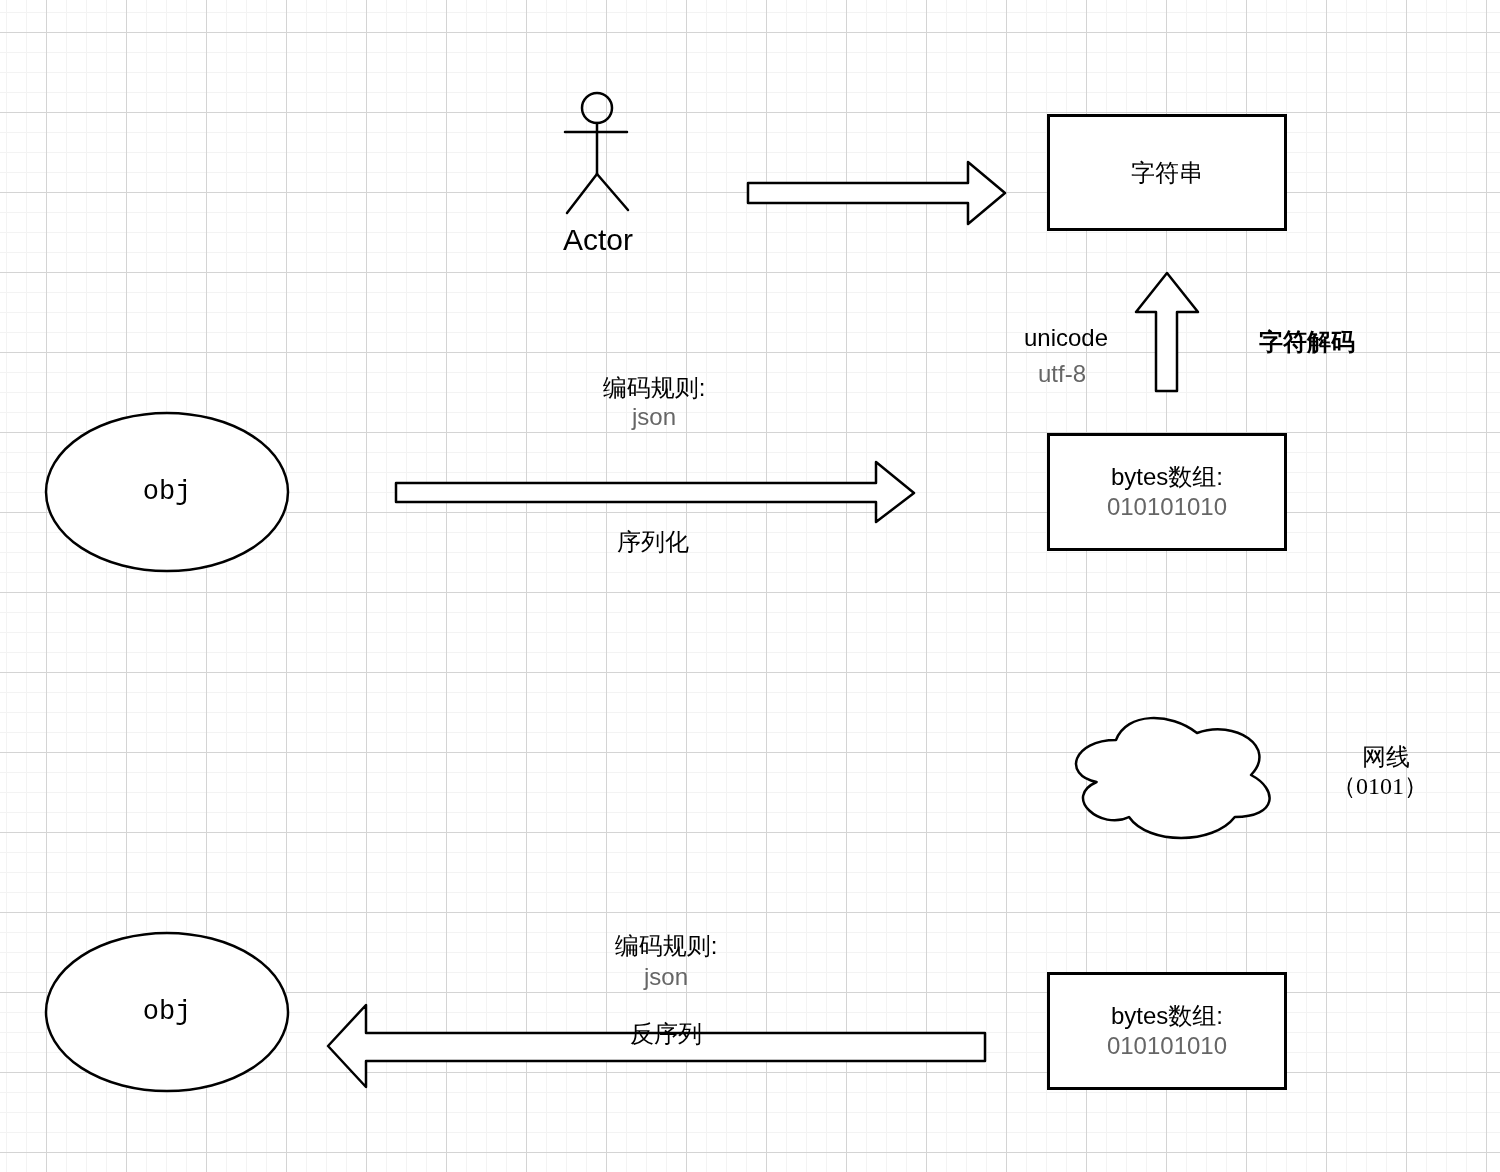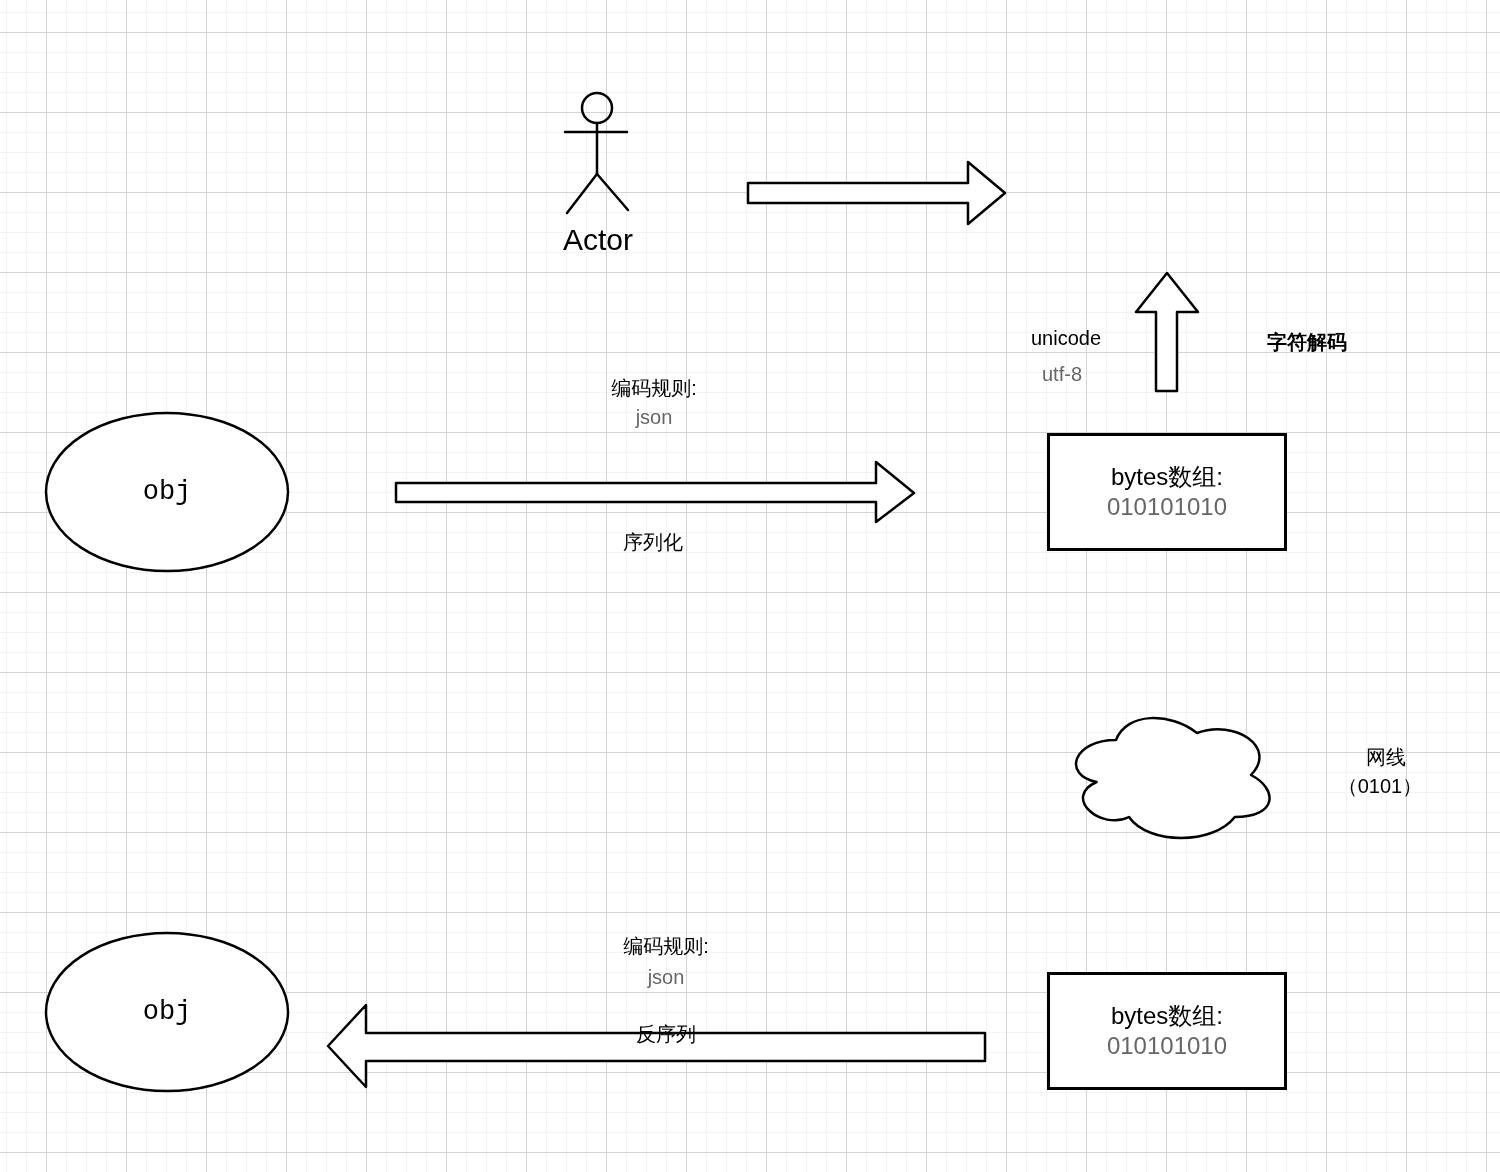--- a/index.html
+++ b/index.html
@@ -16,21 +16,21 @@
       linear-gradient(to right,#f3f3f3 1px,transparent 1px),
       linear-gradient(to bottom,#f3f3f3 1px,transparent 1px);
     background-size:80px 80px,80px 80px,20px 20px,20px 20px;
     background-position:46px 0,0 32px,6px 0,0 12px;
   }
   svg.shapes{position:absolute;left:0;top:0;}
   .label{
     position:absolute;
     transform:translate(-50%,-50%);
     white-space:nowrap;
-    font-size:20px;
+    font-size:24px;
     line-height:1.2;
     text-align:center;
   }
   .gray{color:#666;}
   .node-box{
     position:absolute;
     box-sizing:border-box;
     border:3px solid #000;
     background:#fff;
     display:flex;
@@ -68,20 +68,23 @@
 
     <path transform="translate(1062,705)" d="M 54,35 C 10.8,35 0,70 34.6,77 C 0,92.4 38.9,126 67,112
          C 86.4,140 151.2,140 172.8,112 C 216,112 216,84 189,70
          C 216,42 172.8,14 135,28 C 108,7 64.8,7 54,35 Z" fill="#fff" stroke="#000" stroke-width="2.5" stroke-linejoin="round"></path>
 
     <ellipse cx="167" cy="1012" rx="121" ry="79" fill="#fff" stroke="#000" stroke-width="2.5"></ellipse>
 
     <polygon points="328,1046 366,1005 366,1033 985,1033 985,1061 366,1061 366,1087" fill="#fff" stroke="#000" stroke-width="2.5" stroke-linejoin="round"></polygon>
   </svg>
 
+  <div class="node-box" style="left:1047px;top:114px;width:240px;height:117px;">
+    <div>字符串</div>
+  </div>
 
   <div class="node-box" style="left:1047px;top:433px;width:240px;height:118px;">
     <div>bytes数组:</div>
     <div class="gray">010101010</div>
   </div>
 
   <div class="node-box" style="left:1047px;top:972px;width:240px;height:118px;">
     <div>bytes数组:</div>
     <div class="gray">010101010</div>
   </div>
@@ -92,21 +95,21 @@
   <div class="label gray" style="left:1062px;top:374px;">utf-8</div>
   <div class="label" style="left:1307px;top:342px;font-weight:bold;">字符解码</div>
 
   <div class="label" style="left:654px;top:388px;">编码规则:</div>
   <div class="label gray" style="left:654px;top:417px;">json</div>
   <div class="label" style="left:653px;top:542px;">序列化</div>
 
   <div class="label obj-label" style="left:167px;top:492px;">obj</div>
 
   <div class="label" style="left:1386px;top:757px;">网线</div>
-  <div class="label" style="left:1380px;top:786px;">（0101）</div>
+  <div class="label" style="left:1380px;top:786px;font-family:Liberation Serif, serif;">（0101）</div>
 
   <div class="label" style="left:666px;top:946px;">编码规则:</div>
   <div class="label gray" style="left:666px;top:977px;">json</div>
   <div class="label" style="left:666px;top:1034px;">反序列</div>
 
   <div class="label obj-label" style="left:167px;top:1012px;">obj</div>
 
 </div>
 
 </body></html>

